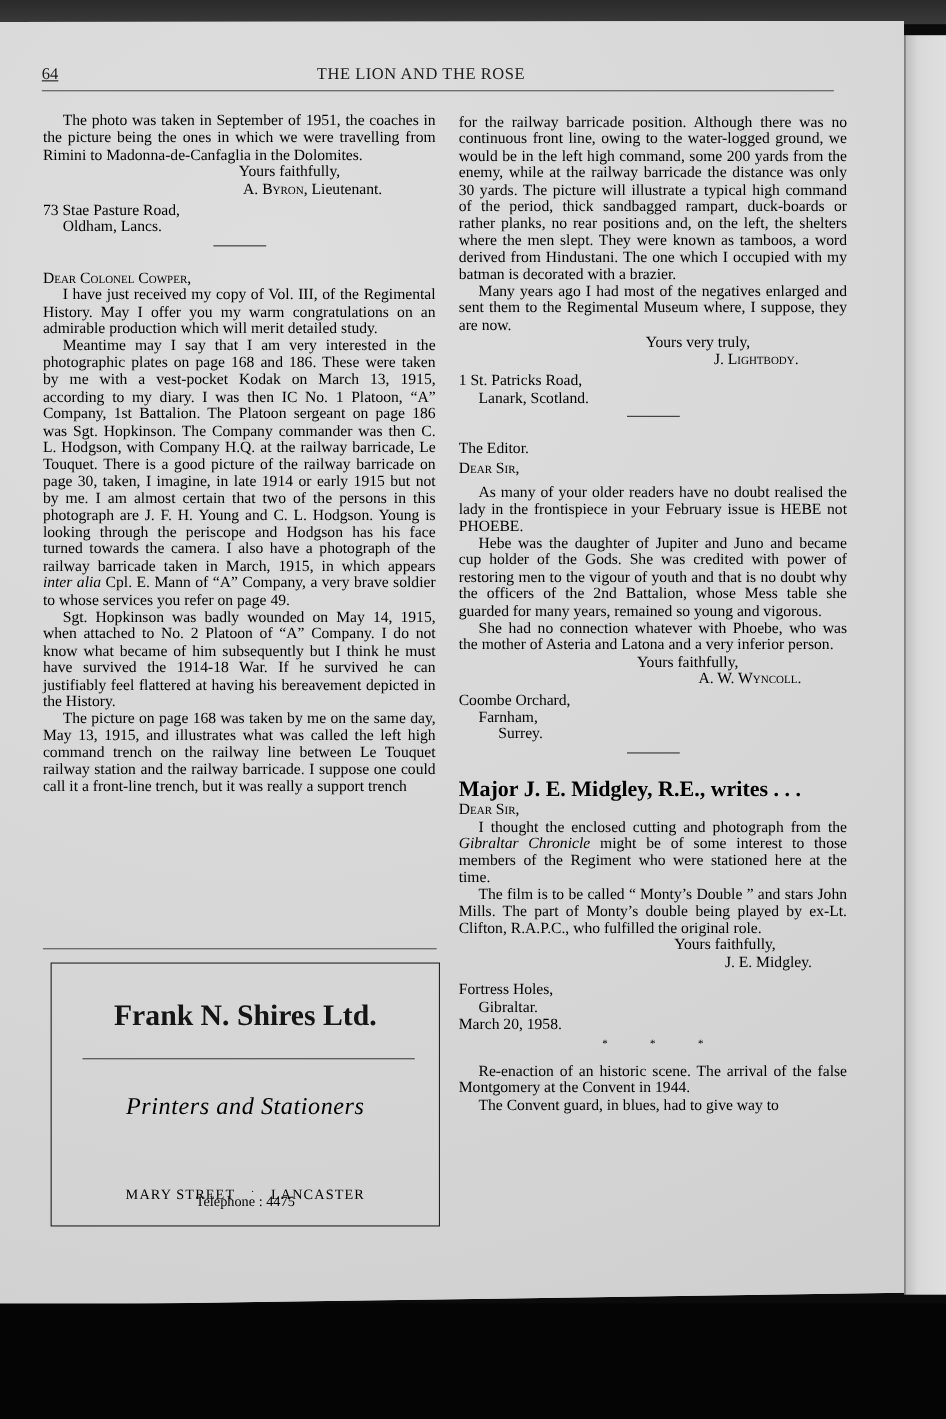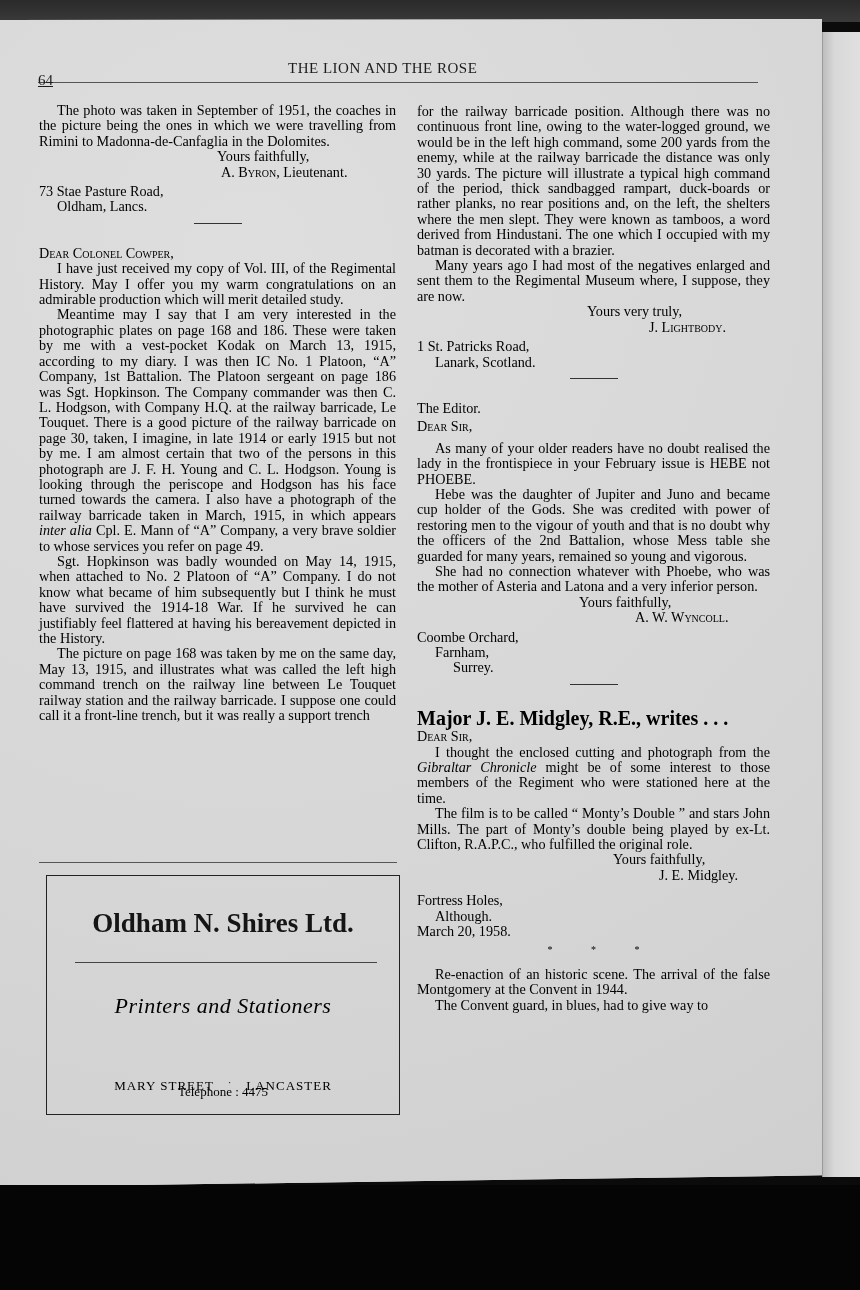--- a/index.html
+++ b/index.html
@@ -21,21 +21,21 @@
   }
   .page-right {
     position: absolute; left: 822px; top: 32px; width: 38px; height: 1145px;
     background: linear-gradient(90deg, #bdbdbd 0%, #d8d8d8 30%, #e0e0e0 100%);
     border-left: 1px solid #9a9a9a;
   }
   .running-head {
     position: absolute; left: 38px; top: 43px; width: 720px; height: 22px;
     border-bottom: 1px solid #555;
   }
-  .page-num { position: absolute; left: 0; top: 12px; font-size: 15px; text-decoration: underline; }
+  .page-num { position: absolute; left: 0; top: 0; font-size: 15px; text-decoration: underline; }
   .journal-title { position: absolute; left: 250px; top: 0; font-size: 15px; letter-spacing: 0.5px; }
 
   .col { position: absolute; font-size: 14.2px; line-height: 15.4px; text-align: justify; }
   .col-left { left: 39px; top: 103px; width: 357px; }
   .col-right { left: 417px; top: 104px; width: 353px; }
 
   p { margin: 0; text-indent: 18px; }
   p.noind { text-indent: 0; }
   .sc { font-variant: small-caps; }
   .signoff { text-indent: 0; text-align: left; }
@@ -90,21 +90,21 @@
   <p class="salutation sc">Dear Colonel Cowper,</p>
   <p>I have just received my copy of Vol. III, of the Regimental History.  May I offer you my warm congratulations on an admirable production which will merit detailed study.</p>
   <p><span>Meantime may I say that I am very interested in the photographic plates on page 168 and 186. These were taken by me with a vest-pocket Kodak on March 13, 1915, according to my diary.  I was then IC No. 1 Platoon, “A” Company, 1st Battalion. The Platoon sergeant on page 186 was Sgt. Hopkinson.  The Company commander was then C. L. Hodgson, with Company H.Q. at the railway barricade, Le Touquet.  There is a good picture of the railway barricade on page 30, taken, I imagine, in late 1914 or early 1915 but not by me.  I am almost certain that two of the persons in this photograph are J. F. H. Young and C. L. Hodgson. Young is looking through the periscope and Hodgson has his face turned towards the camera. I also have a photograph of the railway barricade taken in March, 1915, in which appears </span><i>inter alia</i><span> Cpl. E. Mann of “A” Company, a very brave soldier to whose services you refer on page 49.</span></p>
   <p>Sgt. Hopkinson was badly wounded on May 14, 1915, when attached to No. 2 Platoon of “A” Company.  I do not know what became of him subsequently but I think he must have survived the 1914-18 War.  If he survived he can justifiably feel flattered at having his bereavement depicted in the History.</p>
   <p>The picture on page 168 was taken by me on the same day, May 13, 1915, and illustrates what was called the left high command trench on the railway line between Le Touquet railway station and the railway barricade.  I suppose one could call it a front-line trench, but it was really a support trench</p>
 </div>
 
 <div class="col-rule"></div>
 
 <div class="advert">
-  <div class="ad-name">Oldham N. Shires Ltd.</div>
+  <div class="ad-name">Frank N. Shires Ltd.</div>
   <div class="ad-rule"></div>
   <div class="ad-tag">Printers and Stationers</div>
   <div class="ad-address">
     <span>MARY STREET</span><span class="dot">·</span><span>LANCASTER</span>
   </div>
   <div class="ad-phone">Telephone  :  4475</div>
 </div>
 
 <div class="col col-right">
   <p class="noind">for the railway barricade position. Although there was no continuous front line, owing to the water-logged ground, we would be in the left high command, some 200 yards from the enemy, while at the railway barricade the distance was only 30 yards. The picture will illustrate a typical high command of the period, thick sandbagged rampart, duck-boards or rather planks, no rear positions and, on the left, the shelters where the men slept.  They were known as tamboos, a word derived from Hindustani.  The one which I occupied with my batman is decorated with a brazier.</p>
@@ -127,20 +127,20 @@
   <p class="addr3">Surrey.</p>
   <div class="rule-short" style="margin-bottom:26px;"></div>
 
   <p class="heading-bold">Major J. E. Midgley, R.E., writes . . .</p>
   <p class="salutation sc" style="margin-top:3px;">Dear Sir,</p>
   <p style="margin-top:0;"><span>I thought the enclosed cutting and photograph from the </span><i>Gibraltar Chronicle</i><span> might be of some interest to those members of the Regiment who were stationed here at the time.</span></p>
   <p>The film is to be called “ Monty’s Double ” and stars John Mills.  The part of Monty’s double being played by ex-Lt. Clifton, R.A.P.C., who fulfilled the original role.</p>
   <p class="signoff" style="padding-left:196px;">Yours faithfully,</p>
   <p class="signoff" style="padding-left:242px;">J. E. Midgley.</p>
   <p class="addr1" style="margin-top:10px;">Fortress Holes,</p>
-  <p class="addr2">Although.</p>
+  <p class="addr2">Gibraltar.</p>
   <p class="noind" style="text-align:left;">March 20, 1958.</p>
   <p class="stars">* * *</p>
   <p>Re-enaction of an historic scene.  The arrival of the false Montgomery at the Convent in 1944.</p>
   <p>The Convent guard, in blues, had to give way to</p>
 </div>
 
 <div class="bottom-dark"></div>
 
 </body></html>

